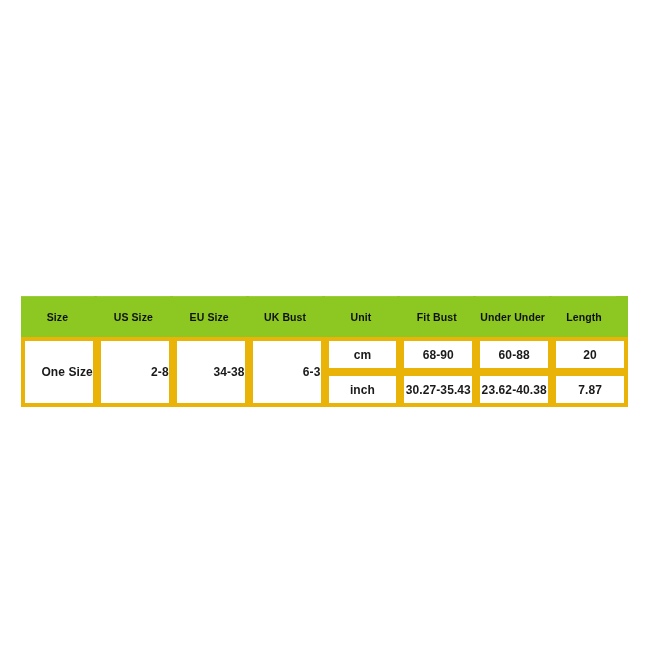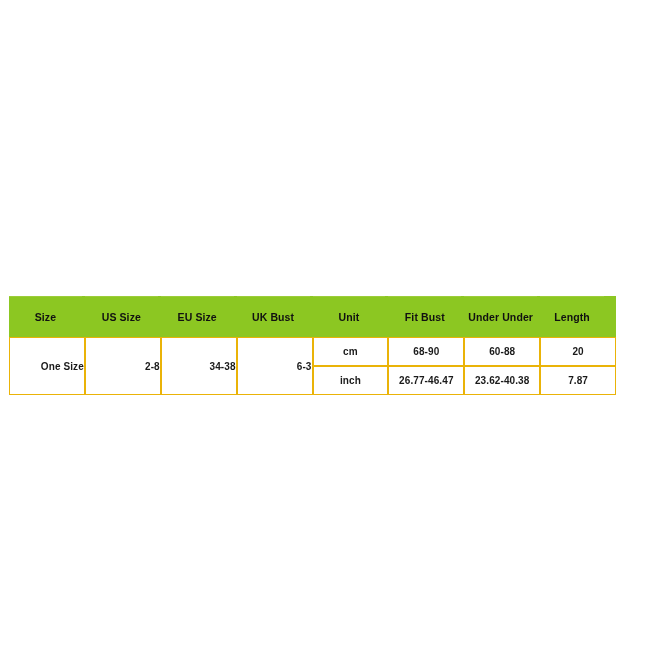--- a/index.html
+++ b/index.html
@@ -17,37 +17,37 @@
   #canvas {
     position: relative;
     width: 650px;
     height: 650px;
     background: #ffffff;
   }
 
   
   #size-chart {
     position: absolute;
-    left: 9px;
+    left: 21px;
     top: 296px;
     width: 510px;
   }
 
   table.chart {
     border-collapse: separate;
     border-spacing: 0;
     width: 607px;
     table-layout: fixed;
   }
 
   table.chart td {
-    border: 1px solid #eab308;
+    border: 4px solid #eab308;
     text-align: center;
     vertical-align: middle;
-    font-size: 10px;
+    font-size: 12px;
     font-weight: bold;
     color: #1a1a1a;
     letter-spacing: 0.1px;
     padding: 0;
   }
 
   
   table.chart td.hd {
     background: #8CC722;
     height: 40px;
@@ -127,21 +127,21 @@
         <td class="merged" rowspan="2">34-38</td>
         <td class="merged" rowspan="2">6-3</td>
         <td class="split unit-label">cm</td>
         <td class="split">68-90</td>
         <td class="split">60-88</td>
         <td class="split">20</td>
       </tr>
 
       <tr>
         <td class="split unit-label">inch</td>
-        <td class="split">26.77-46.47</td>
+        <td class="split">30.27-35.43</td>
         <td class="split">23.62-40.38</td>
         <td class="split">7.87</td>
       </tr>
 
     </tbody>
       </table>
   </div>
 
 </div>
 

